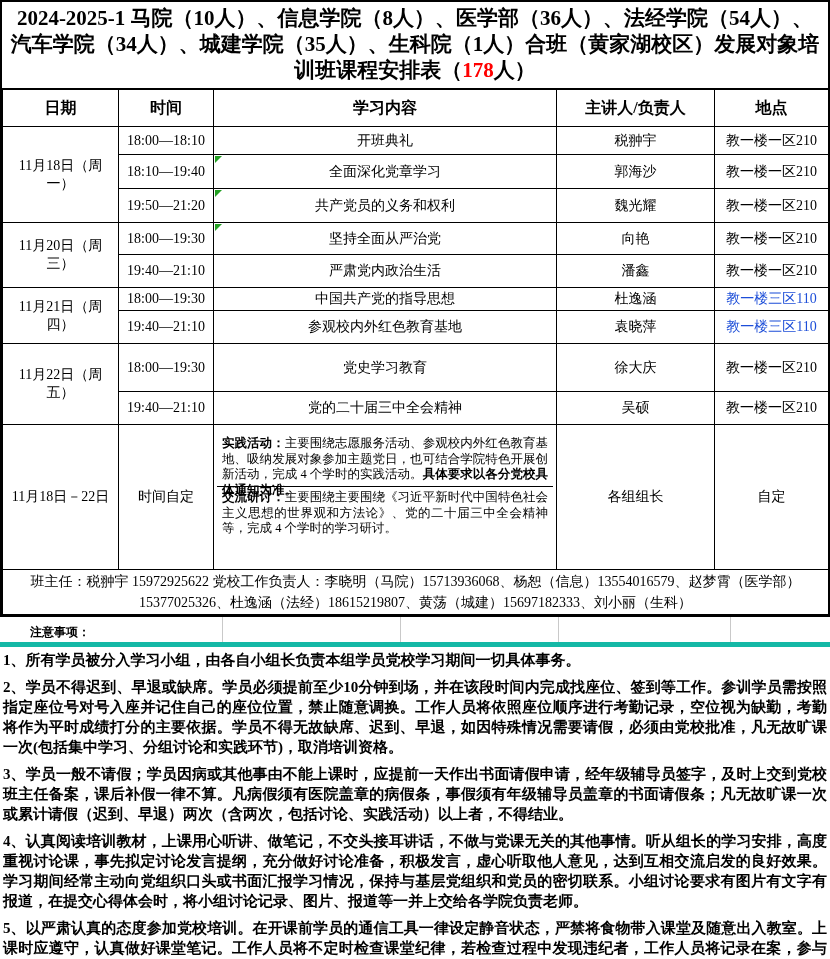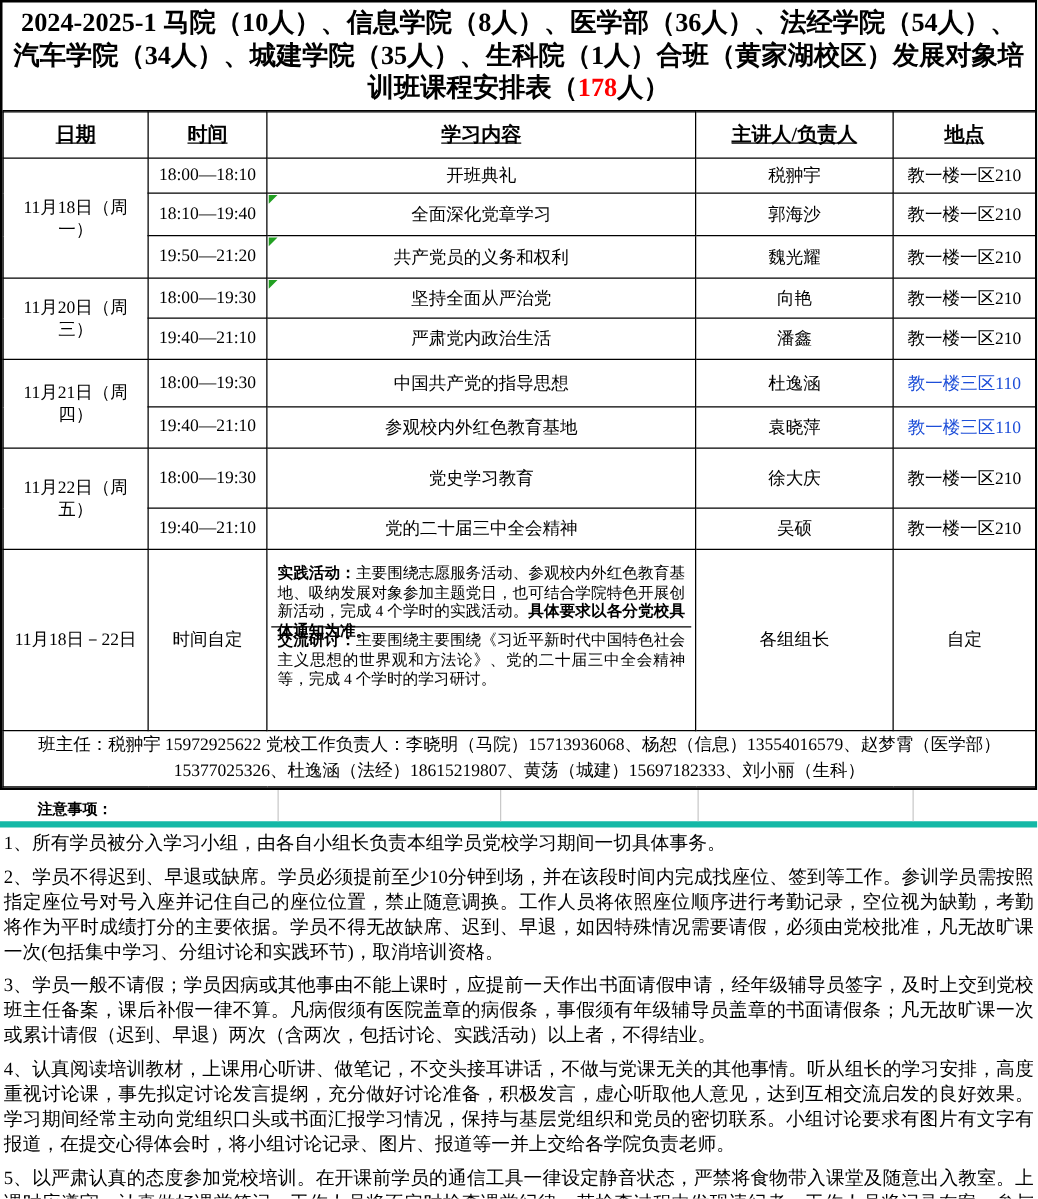--- a/index.html
+++ b/index.html
@@ -11,21 +11,21 @@
   .title{
     border-bottom:1px solid #000;text-align:center;font-weight:bold;
     font-size:21px;line-height:26px;padding:3px 8px 2px 8px;height:87px;box-sizing:border-box;
   }
   .red{color:#ff0000;}
   table.sched{border-collapse:collapse;table-layout:fixed;width:826px;}
   table.sched td,table.sched th{
     border:1px solid #000;text-align:center;vertical-align:middle;
     font-size:14px;font-weight:normal;padding:1px 3px;overflow:hidden;
   }
-  table.sched th{font-size:16px;font-weight:bold;height:34px;text-decoration:underline;}
+  table.sched th{font-size:16px;font-weight:bold;height:34px;}
   td.loc{font-weight:bold;font-size:14.5px;}
   td.loc.red{color:#1d4ed8;}
   td.content-cell{position:relative;}
   .tri{
     position:absolute;left:1px;top:1px;width:0;height:0;
     border-top:7px solid #22a022;border-right:7px solid transparent;
   }
   td.split-cell{padding:0;vertical-align:top;}
   .split-top,.split-bot{
     text-align:justify;font-size:12.5px;line-height:15.5px;padding:3px 5px;box-sizing:border-box;
@@ -36,21 +36,21 @@
     text-align:left;font-weight:bold;font-size:14.5px;line-height:21px;
     padding:2px 5px;height:42px;vertical-align:middle;font-family:Liberation Serif, serif;
   }
   .notes-head{
     position:relative;height:30px;line-height:30px;font-weight:bold;font-size:12px;
     padding-left:30px;box-sizing:border-box;border-bottom:5px solid #14b8a6;
   }
   .gridline{position:absolute;top:0;bottom:0;width:1px;background:#c9c9c9;}
   .notes{padding:3px 3px 0 3px;}
   .notes p{
-    margin:0 0 7px 0;font-weight:normal;font-size:15px;line-height:20px;text-align:justify;
+    margin:0 0 7px 0;font-weight:bold;font-size:15px;line-height:20px;text-align:justify;
   }
 </style>
 </head>
 <body>
 
 <div class="page">
   <div class="doc">
     <div class="title"><span>2024-2025-1 马院（10人）、信息学院（8人）、医学部（36人）、法经学院（54人）、汽车学院（34人）、城建学院（35人）、生科院（1人）合班（黄家湖校区）发展对象培训班课程安排表（</span><span class="red">178</span><span>人）</span></div>
 
     <table class="sched">
@@ -96,21 +96,21 @@
             <td class="content-cell">坚持全面从严治党<span class="tri"></span></td>
             <td>向艳</td>
             <td class="loc">教一楼一区210</td>
           </tr>
           <tr style="height: 33px;">
             <td>19:40—21:10</td>
             <td class="content-cell">严肃党内政治生活</td>
             <td>潘鑫</td>
             <td class="loc">教一楼一区210</td>
           </tr>
-          <tr style="height: 38px;">
+          <tr style="height: 23px;">
             <td rowspan="2">11月21日（周四）</td>
             <td>18:00—19:30</td>
             <td class="content-cell">中国共产党的指导思想</td>
             <td>杜逸涵</td>
             <td class="loc red">教一楼三区110</td>
           </tr>
           <tr style="height: 33px;">
             <td>19:40—21:10</td>
             <td class="content-cell">参观校内外红色教育基地</td>
             <td>袁晓萍</td>

